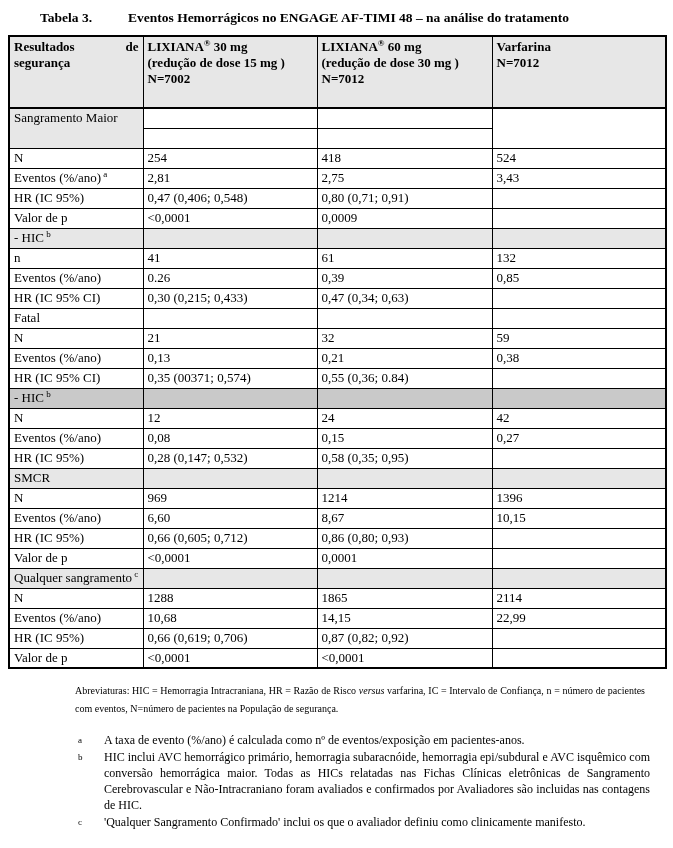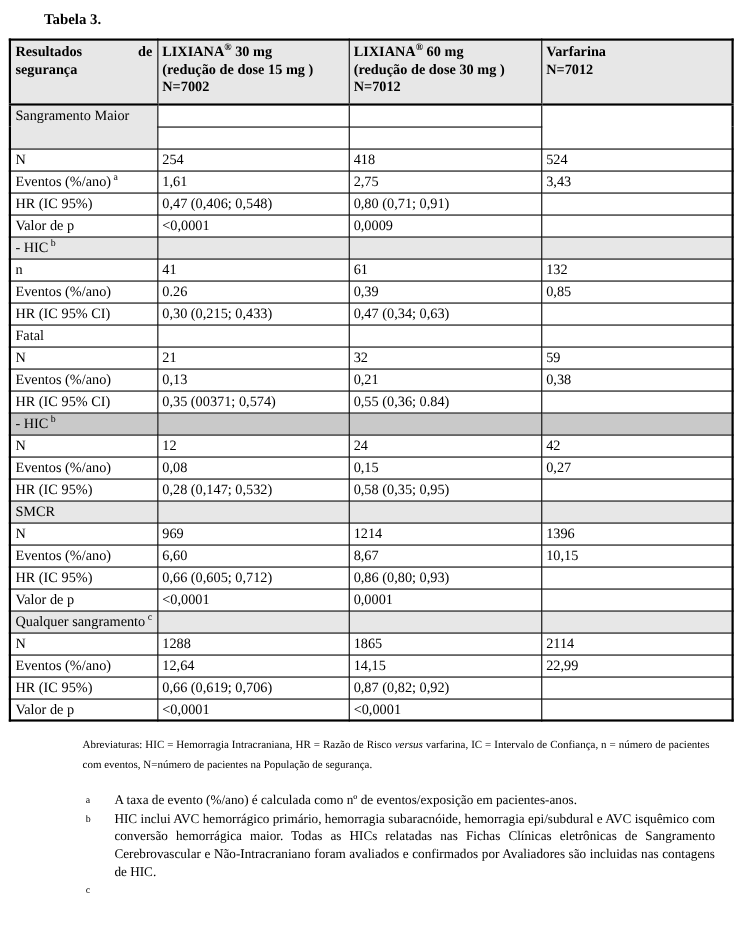--- a/index.html
+++ b/index.html
@@ -38,21 +38,21 @@
     vertical-align: top;
     font-weight: normal;
     height: 20px;
     overflow: hidden;
   }
   table.results thead th {
     font-weight: bold;
     border-bottom: 2px solid #000;
     vertical-align: top;
     padding-top: 2px;
-    padding-bottom: 7px;
+    padding-bottom: 20px;
   }
   .jline { display: flex; justify-content: space-between; }
   .bg-light { background: #e7e7e7; }
   .bg-dark  { background: #c9c9c9; }
   .bg-white { background: #ffffff; margin-left: 36px; }
   .bold { font-weight: bold; }
   .ind1 { padding-left: 12px; }
   .ind2 { padding-left: 16px; }
   .subcell { height: 16px; }
   .tall { height: 36px; }
@@ -75,20 +75,21 @@
   }
   .fn-marker { flex: none; width: 26px; font-size: 9px; vertical-align: super; padding-top: 0px; }
   .fn-body { flex: 1; text-align: justify; }
   .fn-note { text-indent: 8px; }
 </style>
 </head>
 <body>
 
 <div class="caption">
   <span class="cap-label">Tabela 3.</span>
+  <div class="cap-text">Eventos Hemorrágicos no ENGAGE AF-TIMI 48 – na análise do tratamento</div>
 </div>
 
 <table class="results">
   <colgroup>
     <col style="width:134px">
       <col style="width:174px">
       <col style="width:175px">
       <col style="width:174px">
   </colgroup>
   <thead>
@@ -128,21 +129,21 @@
         <td class="subcell"></td>
       </tr>
       <tr>
         <td>N</td>
         <td>254</td>
         <td>418</td>
         <td>524</td>
       </tr>
       <tr>
         <td>Eventos (%/ano)<sup class="fn"> a</sup></td>
-        <td>1,61</td>
+        <td>2,81</td>
         <td>2,75</td>
         <td>3,43</td>
       </tr>
       <tr>
         <td>HR (IC 95%)</td>
         <td>0,47 (0,406; 0,548)</td>
         <td>0,80 (0,71; 0,91)</td>
         <td></td>
       </tr>
       <tr>
@@ -260,21 +261,21 @@
         <td class="bg-light tall"></td>
       </tr>
       <tr>
         <td>N</td>
         <td>1288</td>
         <td>1865</td>
         <td>2114</td>
       </tr>
       <tr>
         <td>Eventos (%/ano)</td>
-        <td>12,64</td>
+        <td>10,68</td>
         <td>14,15</td>
         <td>22,99</td>
       </tr>
       <tr>
         <td>HR (IC 95%)</td>
         <td>0,66 (0,619; 0,706)</td>
         <td>0,87 (0,82; 0,92)</td>
         <td></td>
       </tr>
       <tr>
@@ -297,15 +298,16 @@
     </div>
     <div class="footnote">
       <div class="fn-marker">b</div>
       <div class="fn-body">
         <div>HIC inclui AVC hemorrágico primário, hemorragia subaracnóide, hemorragia epi/subdural e AVC isquêmico com conversão hemorrágica maior. Todas as HICs relatadas nas Fichas Clínicas eletrônicas de Sangramento Cerebrovascular e Não-Intracraniano foram avaliados e confirmados por Avaliadores são incluidas nas contagens de HIC.</div>
       </div>
     </div>
     <div class="footnote">
       <div class="fn-marker">c</div>
       <div class="fn-body">
+        <div>'Qualquer Sangramento Confirmado' inclui os que o avaliador definiu como clinicamente manifesto.</div>
       </div>
     </div>
   </div>
 
 </body></html>

